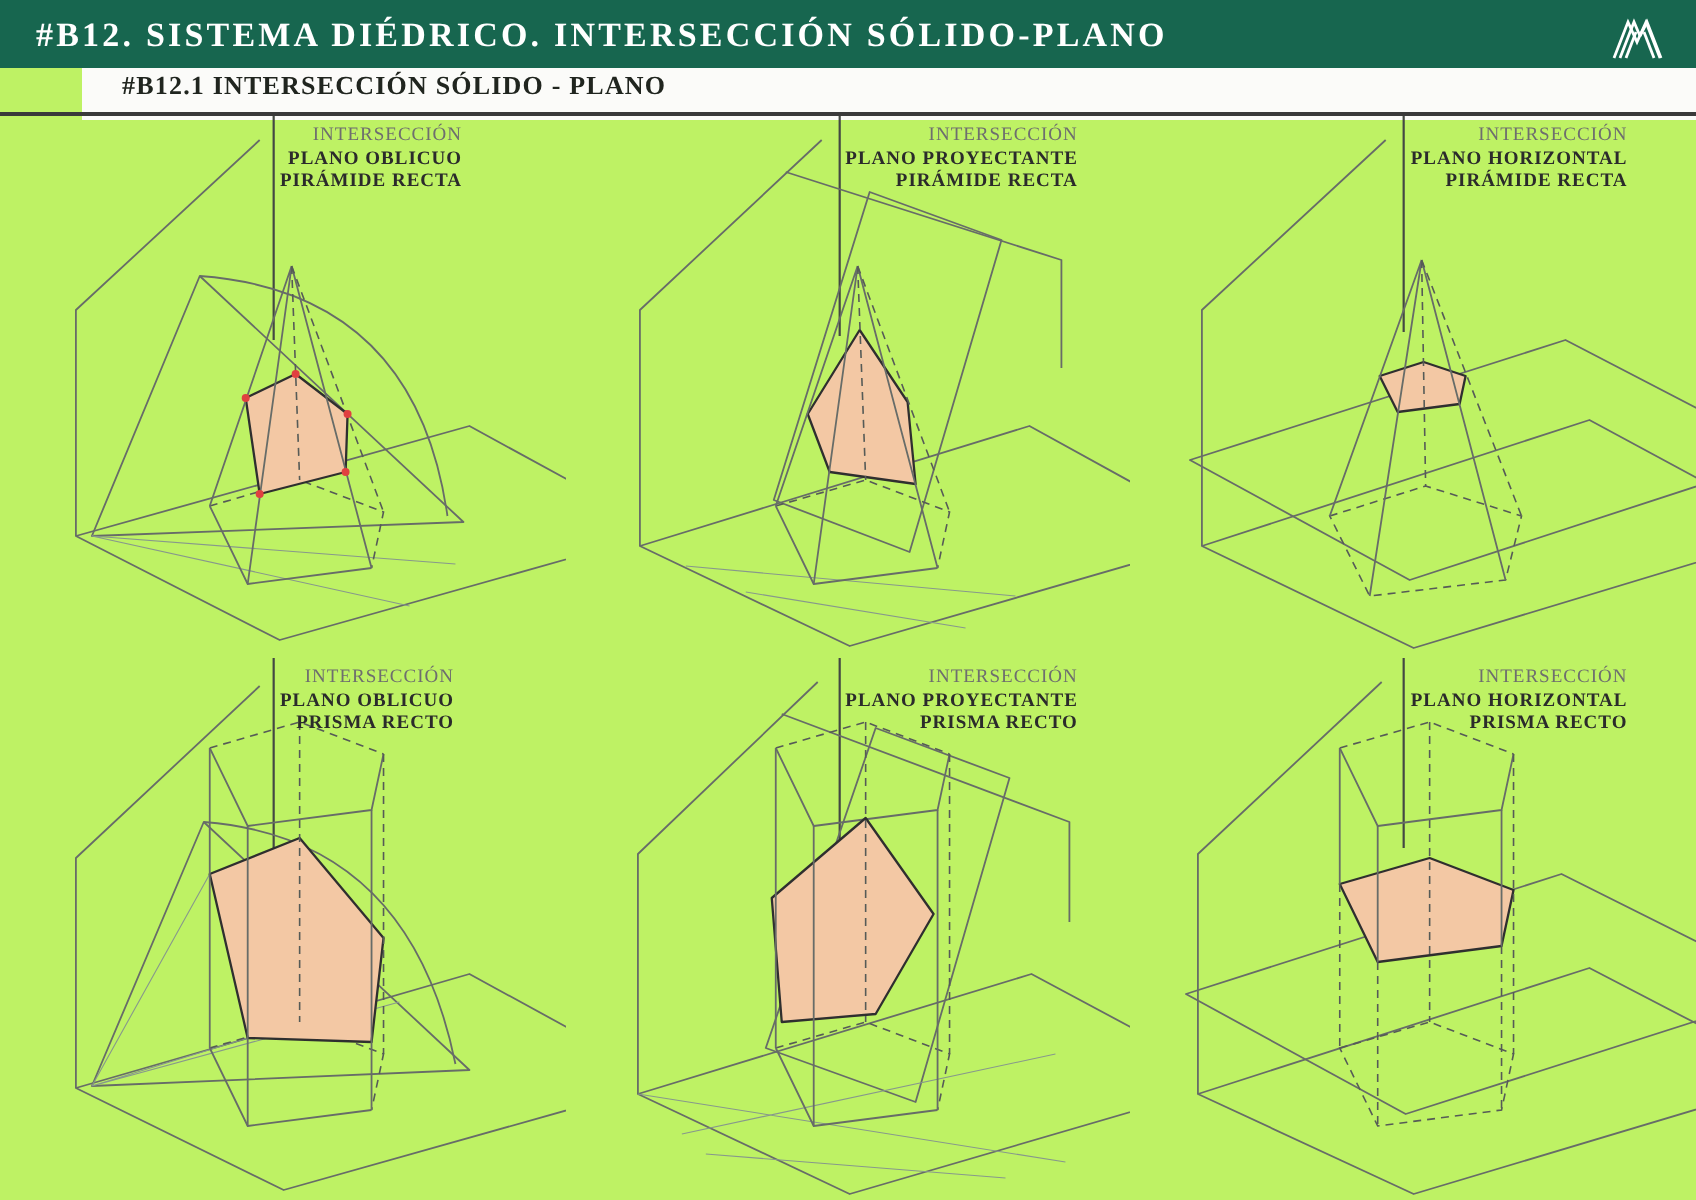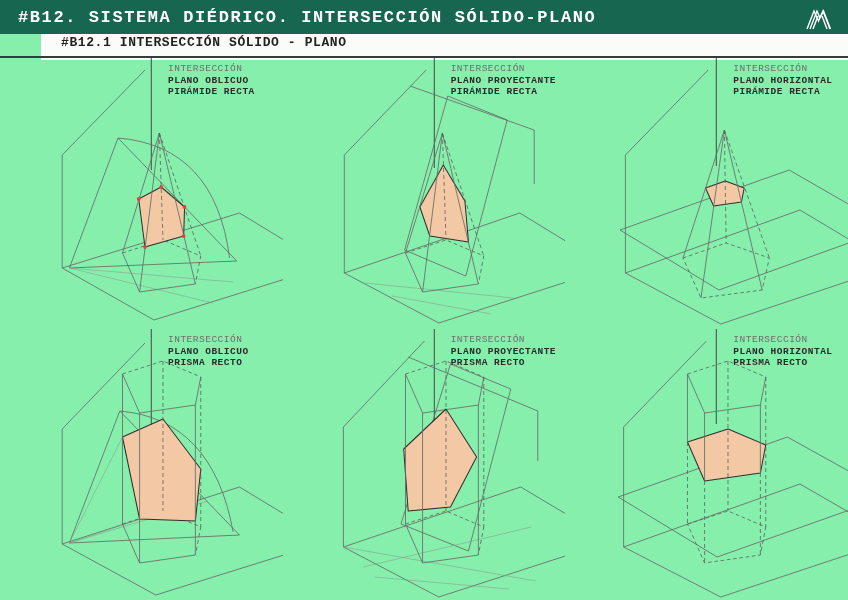--- a/index.html
+++ b/index.html
@@ -1,35 +1,35 @@
 <!DOCTYPE html>
 <html style="--header-green: #17664f; --rule-dark: #3a3a3a; --section-fill: #f3c8a4; --section-outline: #2f2f2f; --dot-red: #e04040; --line-gray: #676c68; --label-gray: #6e6e6e; --label-dark: #2b2b2b;"><head>
 <meta charset="utf-8">
 <style>
   html,body{margin:0;padding:0;background:#e9e9e6;}
-  .page{position:relative;width:848px;height:600px;background:#86efac;overflow:hidden;
-        font-family:Liberation Mono, monospace;}
+  .page{position:relative;width:848px;height:600px;background:#bef264;overflow:hidden;
+        font-family:Liberation Serif, serif;text-align:right;}
   
   .topbar{position:absolute;left:0;top:0;width:100%;height:34px;
           background:var(--header-green,#17664f);}
   .topbar .title{position:absolute;left:18px;top:0;line-height:35px;color:#fff;
           font-size:17px;font-weight:700;letter-spacing:1.6px;white-space:nowrap;}
   .logo-box{position:absolute;right:4px;top:0;width:210px;height:40px;
           background:var(--header-green,#17664f);display:flex;align-items:center;
           justify-content:flex-end;padding-right:10px;box-sizing:border-box;gap:7px;}
   .logo-box .brand{color:#fff;font-size:21px;font-weight:700;letter-spacing:.3px;}
   .subbar{position:absolute;left:0;top:34px;width:100%;height:26px;background:#fbfbf9;margin-left:41px;}
   .subbar .subtitle{position:absolute;left:20px;top:1px;font-size:13px;font-weight:700;
           color:#20251f;letter-spacing:.6px;}
   .rule{position:absolute;left:0;top:56px;width:100%;height:2px;
           background:var(--rule-dark,#3a3a3a);}
   
   .panels{position:absolute;left:0;top:58px;width:848px;height:542px;
           display:grid;grid-template-columns:repeat(3,1fr);grid-template-rows:repeat(2,1fr);}
-  .panel{position:relative;overflow:hidden;margin-left:28px;}
+  .panel{position:relative;overflow:hidden;}
   .panel svg{position:absolute;left:0;top:0;width:100%;height:100%;}
   .panel-label{position:absolute;left:140px;top:5px;z-index:2;pointer-events:none;}
   .panel-label .l1{font-size:9.5px;letter-spacing:.5px;color:var(--label-gray,#6e6e6e);
           font-weight:400;line-height:11.5px;}
   .panel-label .l2,.panel-label .l3{font-size:9.5px;letter-spacing:.5px;
           color:var(--label-dark,#2b2b2b);font-weight:700;line-height:11.5px;}
   
   .ln{stroke:var(--line-gray,#676c68);stroke-width:.9;fill:none;stroke-linejoin:round;}
   .lt{stroke:#87988c;stroke-width:.55;fill:none;}
   .ld{stroke:#565b57;stroke-width:.8;fill:none;stroke-dasharray:4 3;}

